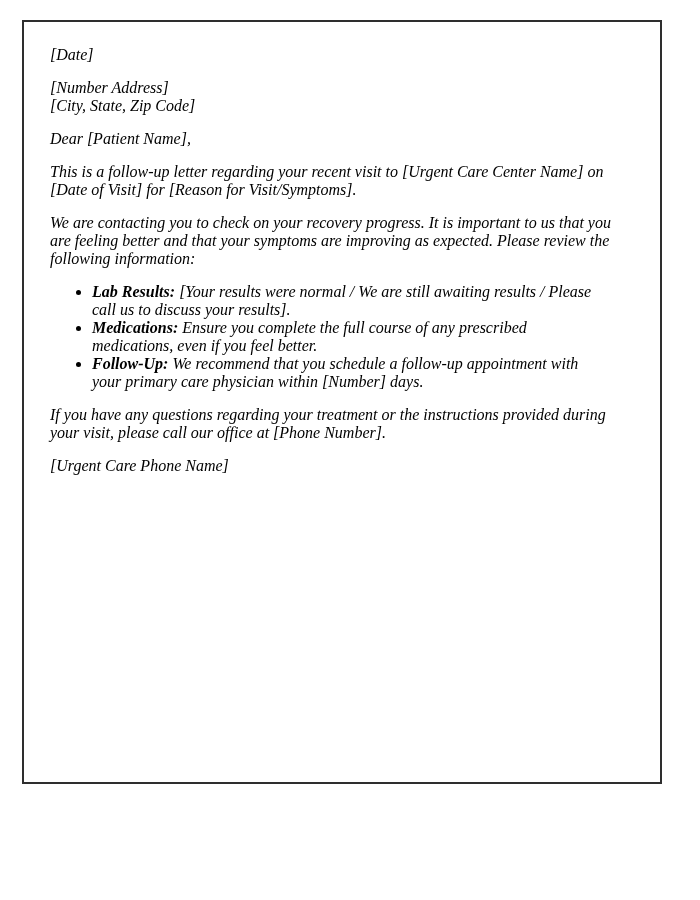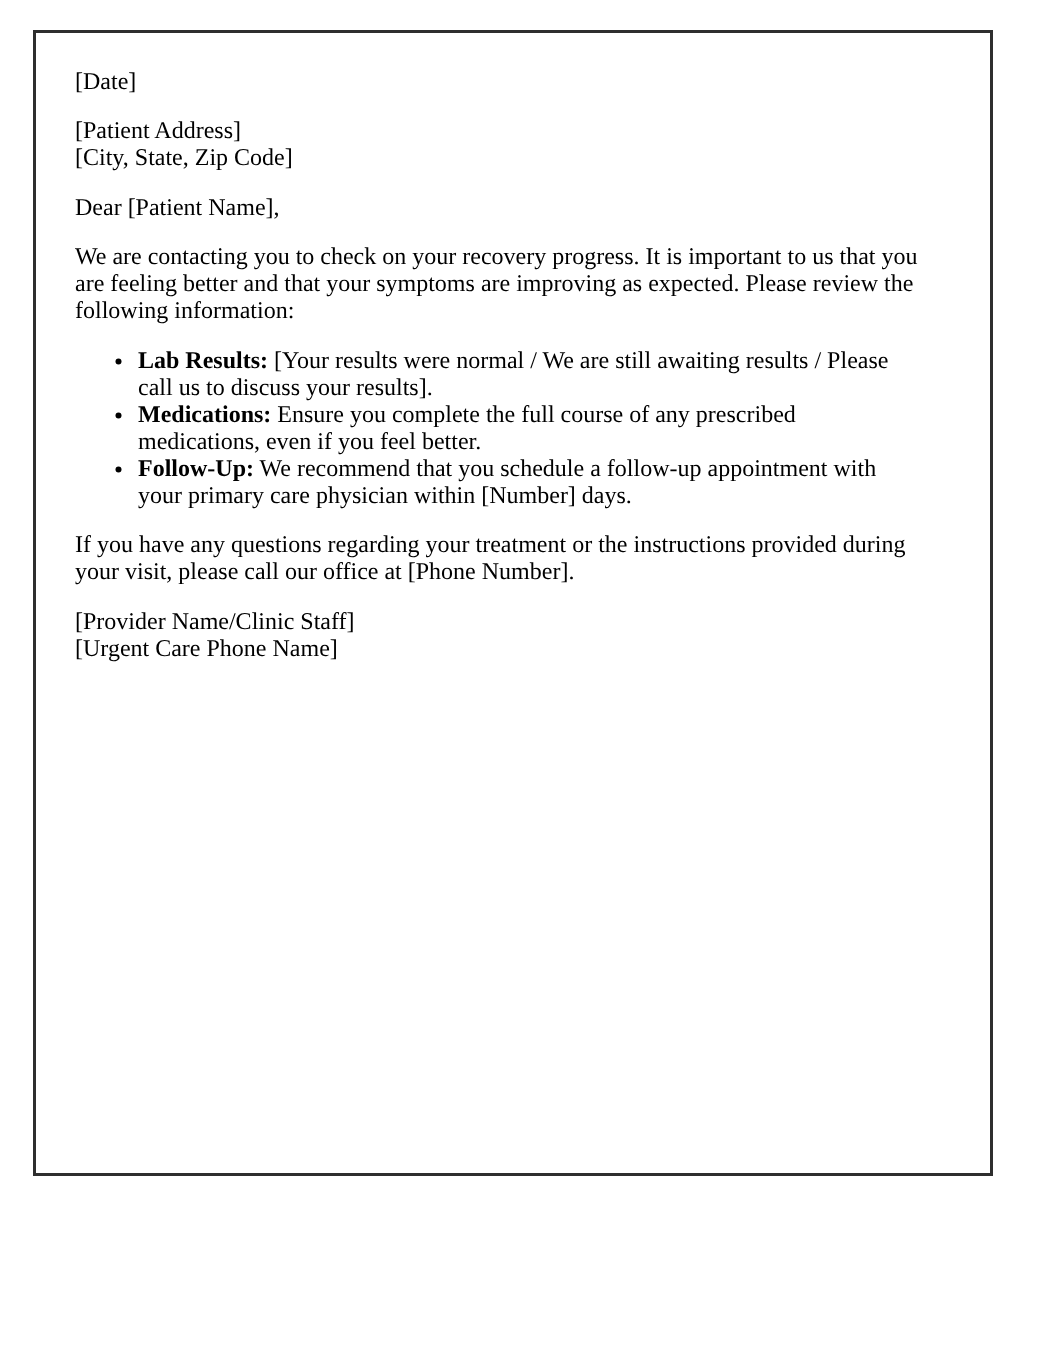--- a/index.html
+++ b/index.html
@@ -6,20 +6,21 @@
     margin: 0;
     padding: 0;
     background: #ffffff;
   }
   .canvas {
     position: relative;
     width: 700px;
     height: 900px;
     background: #ffffff;
     overflow: hidden;
+    font-style: italic;
   }
   .page {
     position: absolute;
     left: 22px;
     top: 20px;
     width: 640px;
     height: 764px;
     box-sizing: border-box;
     border: 2px solid #2e2e2e;
     background: #ffffff;
@@ -50,41 +51,41 @@
 </style>
 </head>
 <body>
 
 <div class="canvas">
   <div class="page">
 
     <p>[Date]</p>
 
     <p>
-      <span class="line">[Patient Address]</span>
+      <span class="line">[Number Address]</span>
       <span class="line">[City, State, Zip Code]</span>
     </p>
 
     <p>Dear [Patient Name],</p>
 
+    <p>This is a follow-up letter regarding your recent visit to [Urgent Care Center Name] on [Date of Visit] for [Reason for Visit/Symptoms].</p>
 
     <p>We are contacting you to check on your recovery progress. It is important to us that you are feeling better and that your symptoms are improving as expected. Please review the following information:</p>
 
     <ul class="bullet-list">
       <li><strong>Lab Results:</strong> <span>[Your results were normal / We are still awaiting results / Please call us to discuss your results].</span></li>
       <li><strong>Medications:</strong> <span>Ensure you complete the full course of any prescribed medications, even if you feel better.</span></li>
       <li><strong>Follow-Up:</strong> <span>We recommend that you schedule a follow-up appointment with your primary care physician within [Number] days.</span></li>
     </ul>
 
     <p>
     </p>
 
     <p>If you have any questions regarding your treatment or the instructions provided during your visit, please call our office at [Phone Number].</p>
 
 
 
     <p>
-      <span class="line">[Provider Name/Clinic Staff]</span>
       <span class="line">[Urgent Care Phone Name]</span>
     </p>
 
   </div>
 </div>
 
 </body></html>

